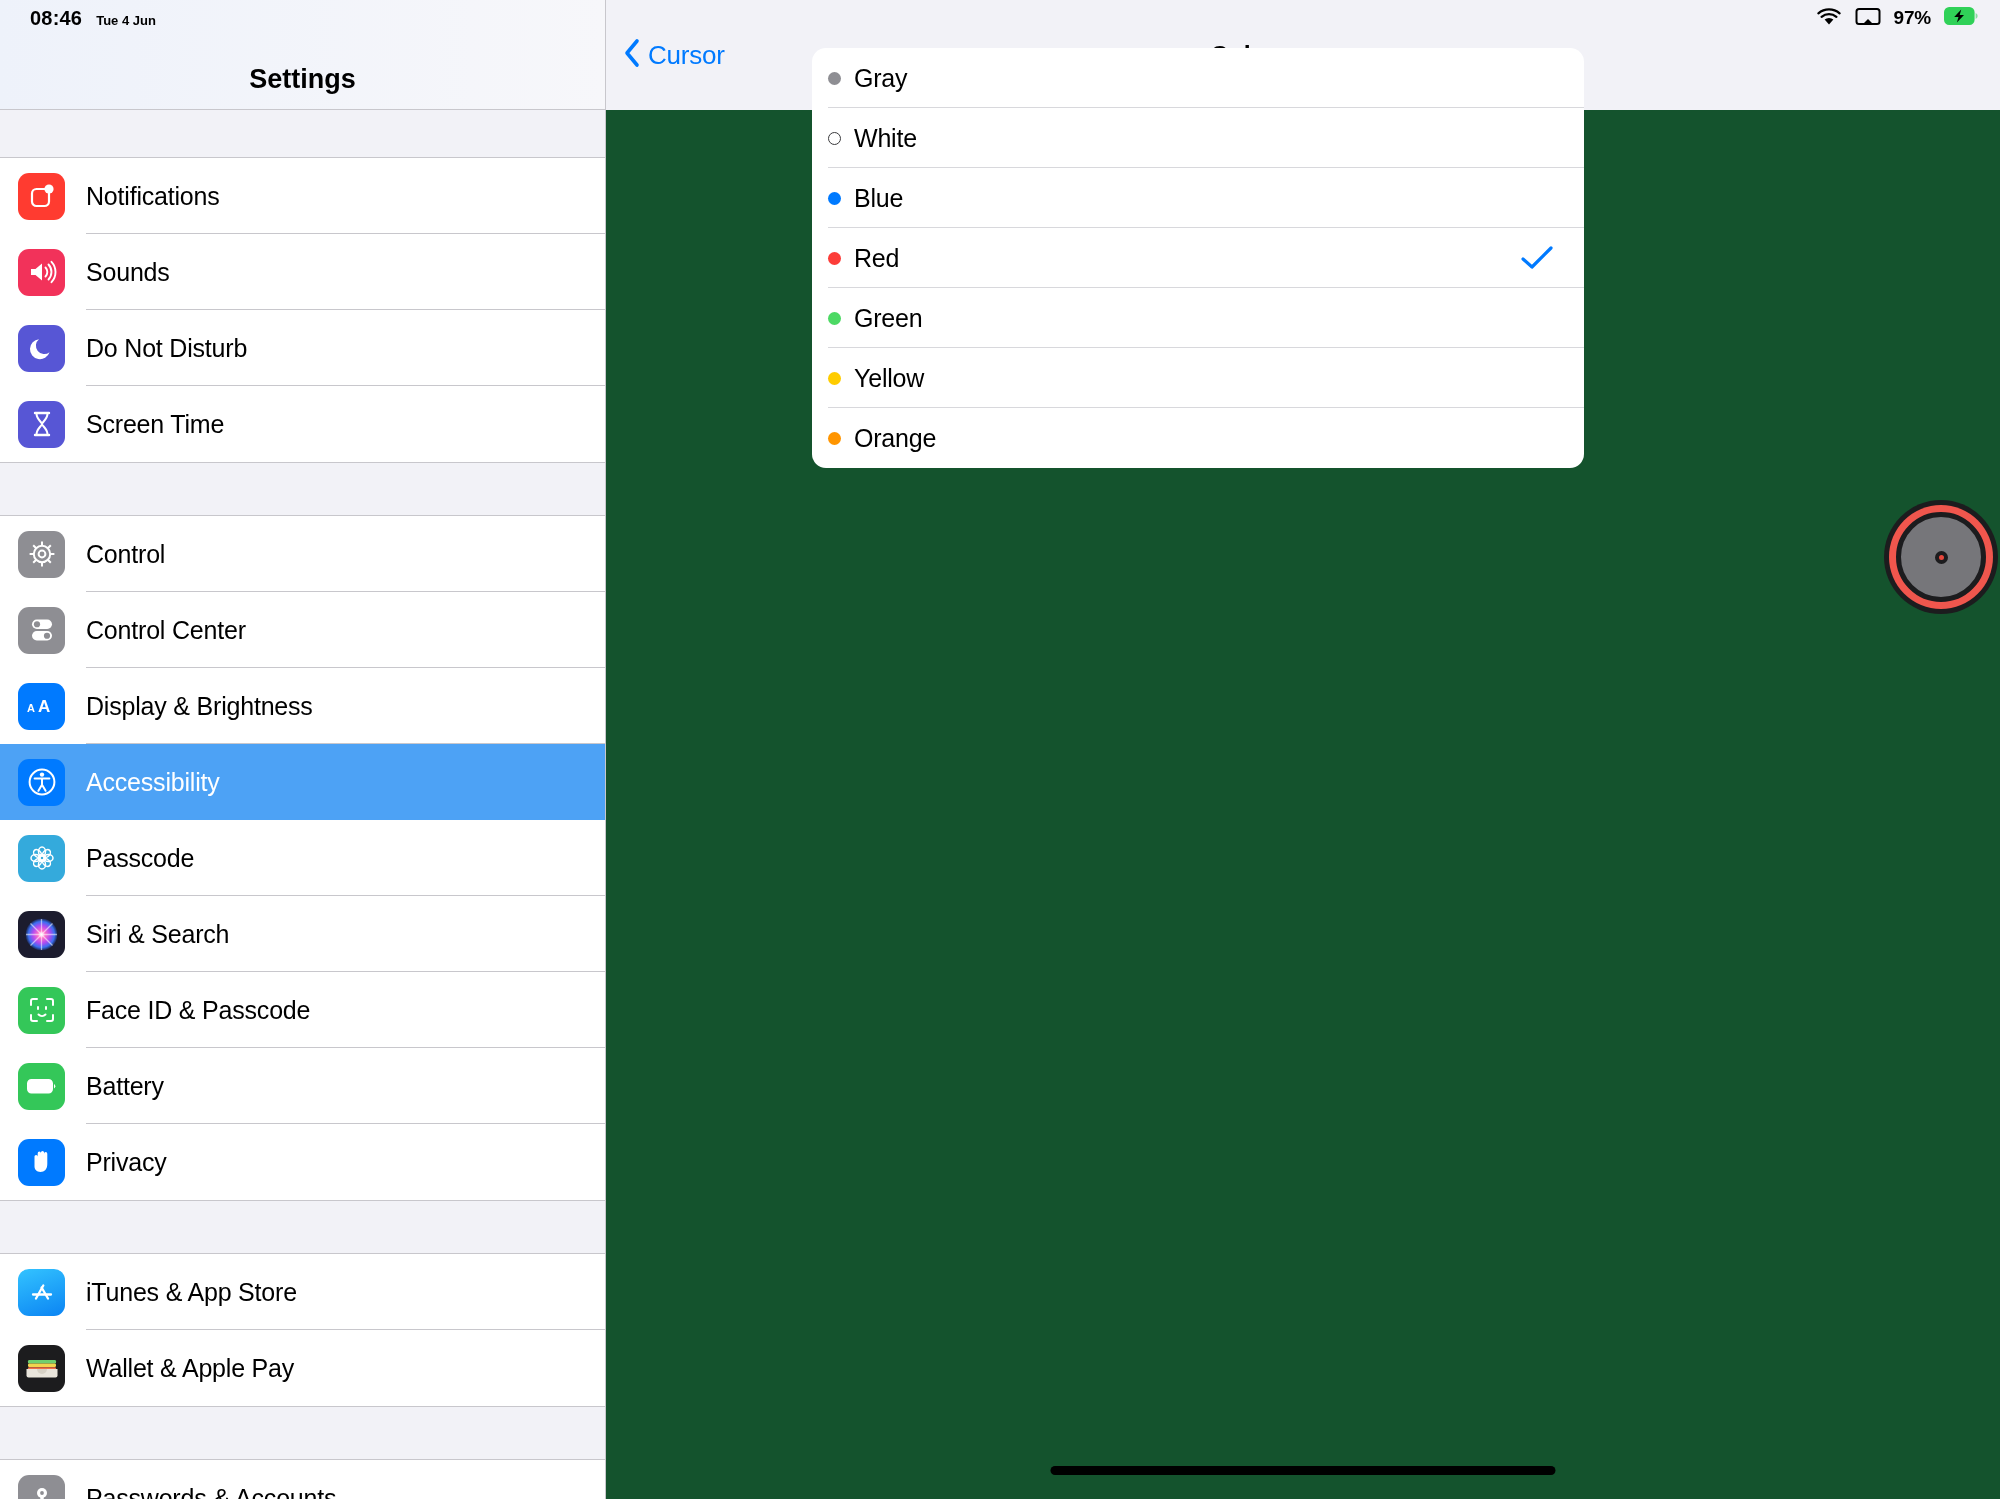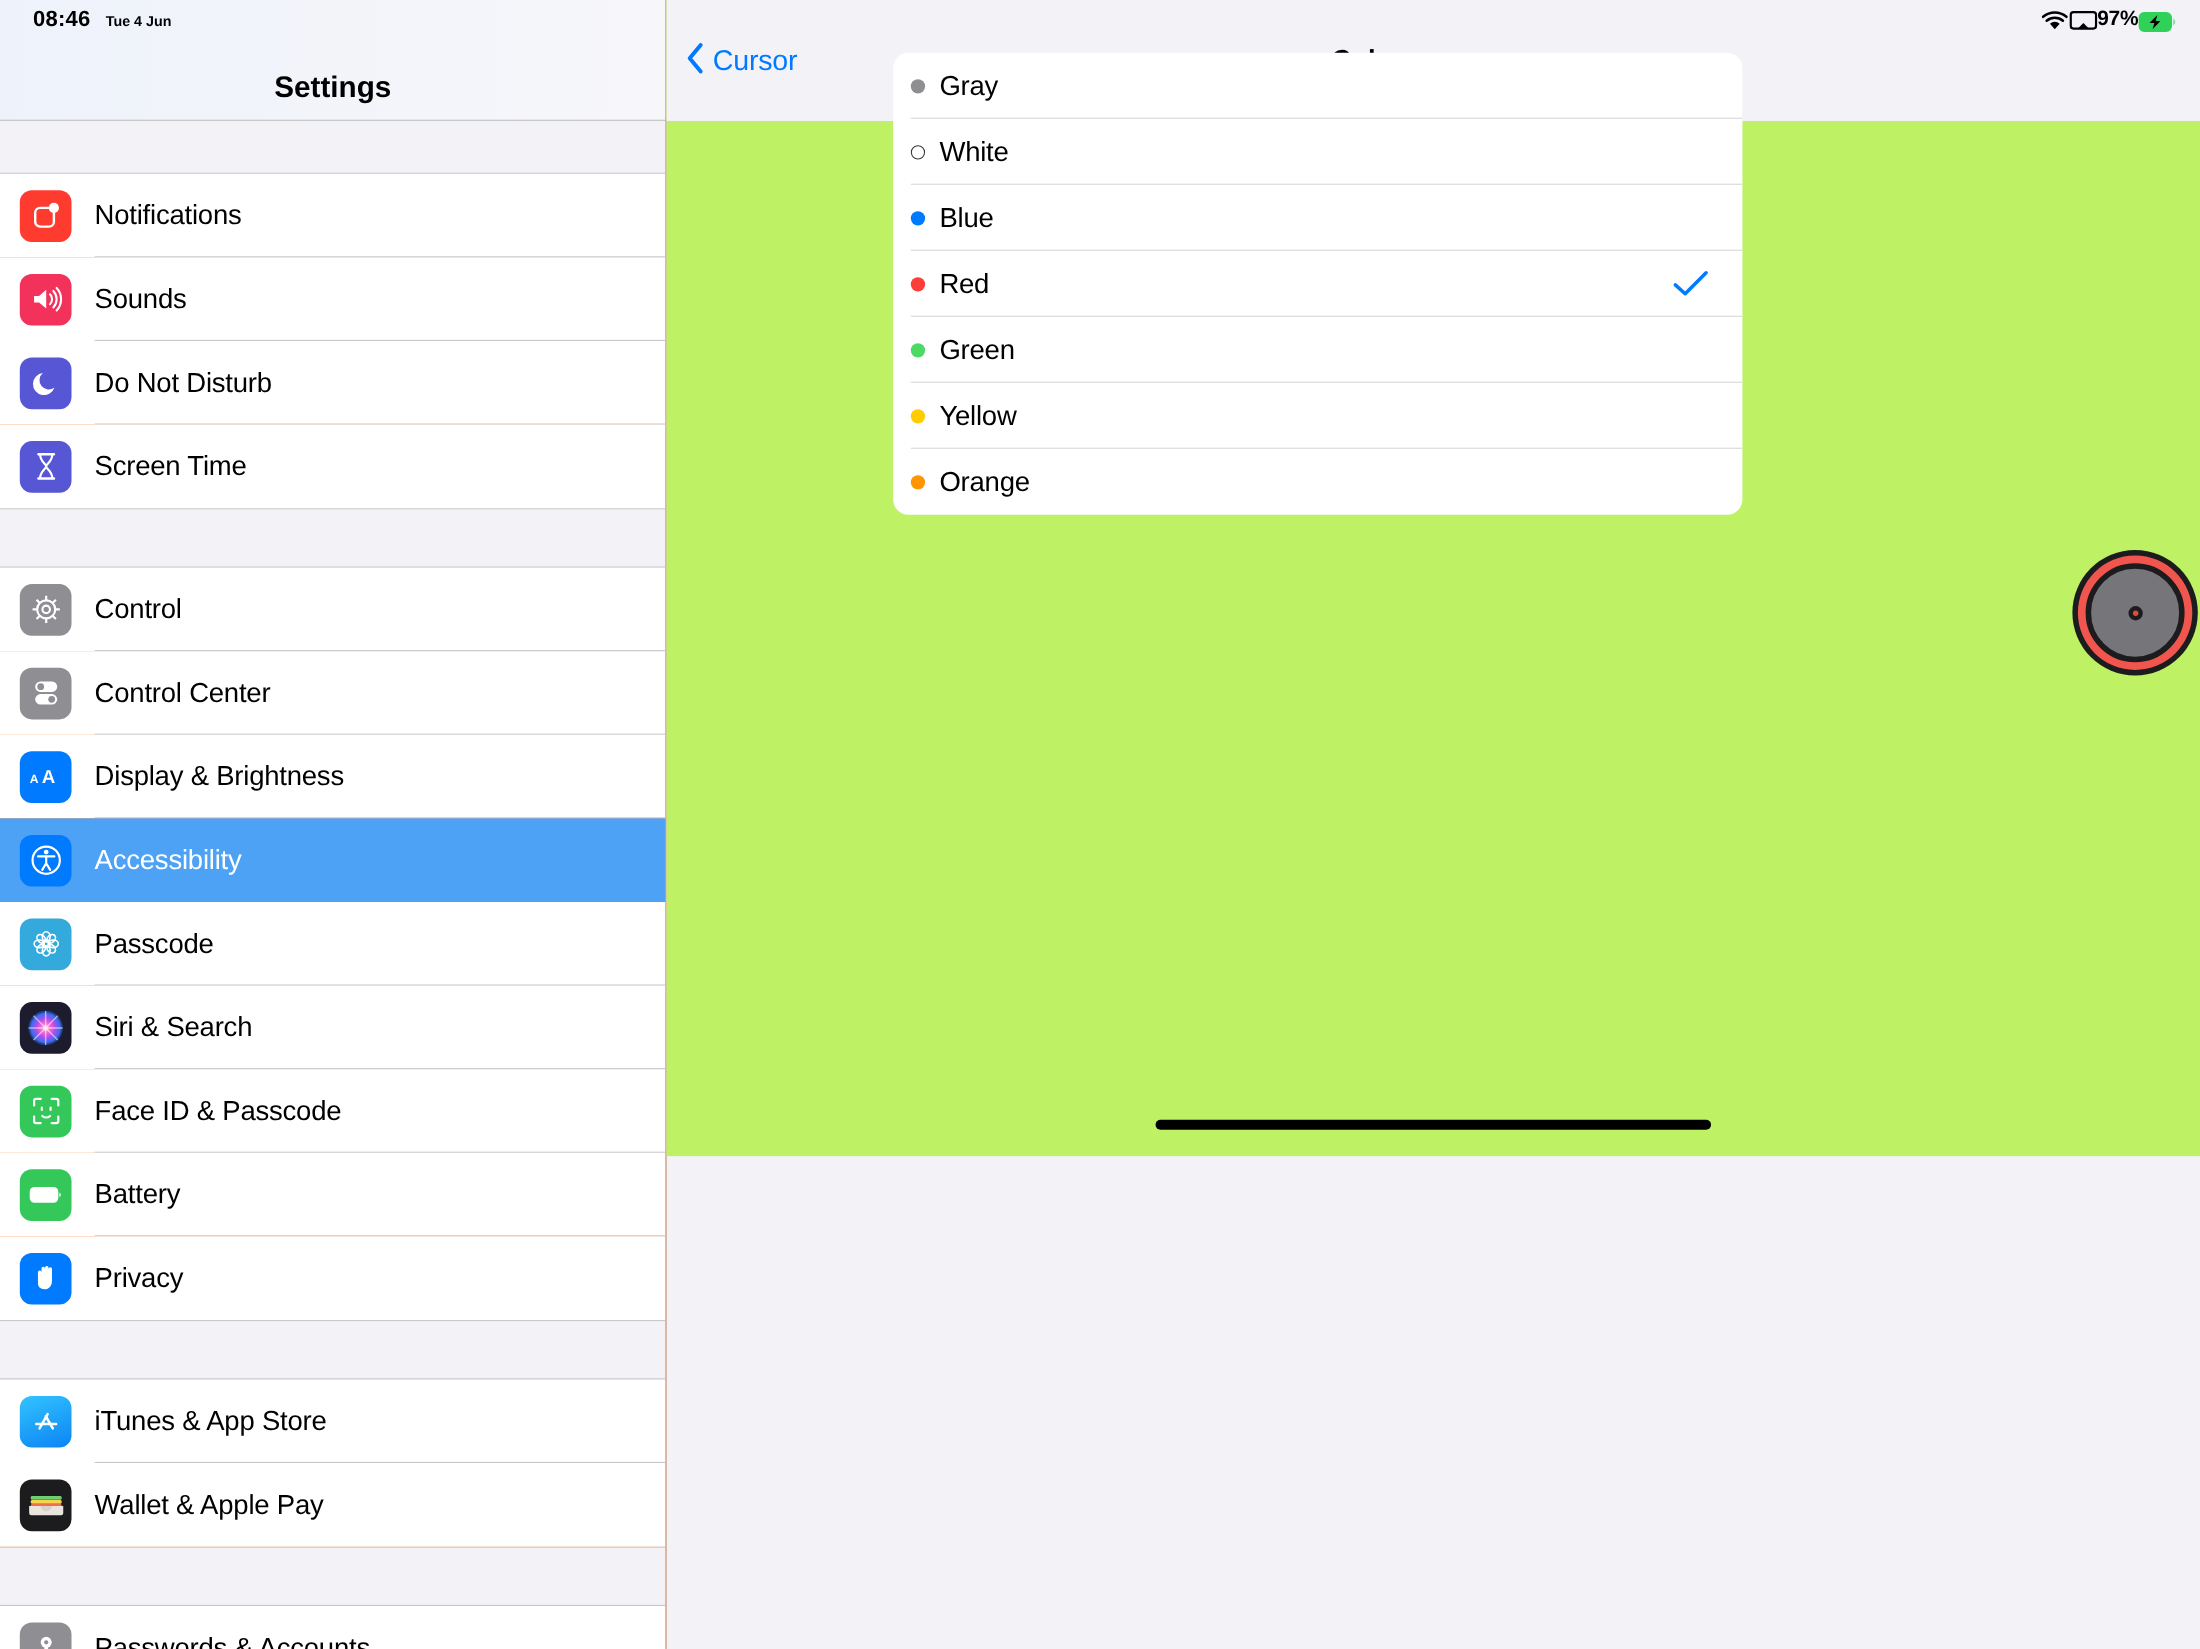--- a/index.html
+++ b/index.html
@@ -15,21 +15,21 @@
   
   #status-bar {
     position:absolute; top:0; left:0; width:2000px; height:36px;
     display:flex; align-items:center; z-index:40;
     pointer-events:none;
   }
   #status-left { display:flex; align-items:baseline; gap:14px; padding-left:30px; }
   #status-time { font-size:20px; font-weight:bold; color:#000; letter-spacing:.2px; }
   #status-date { font-size:13px; font-weight:bold; color:#000; }
   #status-right {
-    margin-left:auto; display:flex; align-items:flex-end; padding-right:22px;
+    margin-left:auto; display:flex; align-items:flex-start; gap:13px; padding-right:22px;
   }
   .sb-ico { display:flex; align-items:center; }
   #battery-pct { font-size:19px; font-weight:bold; color:#000; letter-spacing:-.2px; }
 
   
   #sidebar {
     width:606px; height:1499px; background:#f97316;
     border-right:1px solid #c8c7cc; position:relative; overflow:hidden;
   }
   #sidebar-header {
@@ -56,21 +56,21 @@
   }
   .srow.selected .label { color:#fff; }
 
   .appicon {
     width:47px; height:47px; border-radius:11px; flex:0 0 47px;
     display:flex; align-items:center; justify-content:center;
     position:relative; overflow:hidden;
   }
 
   
-  #detail { flex:1; height:1051px; background:#bef264; position:relative; }
+  #detail { flex:1; height:1499px; background:#14532d; position:relative; }
   #navbar {
     height:110px; display:flex; align-items:center; position:relative;
     background:#f2f2f7;
   }
   #back-button {
     position:absolute; left:16px; display:flex; align-items:center; gap:6px;
     cursor:pointer;
   }
   #back-label { font-size:26px; color:#007aff; letter-spacing:-.2px; }
   #detail-title {

